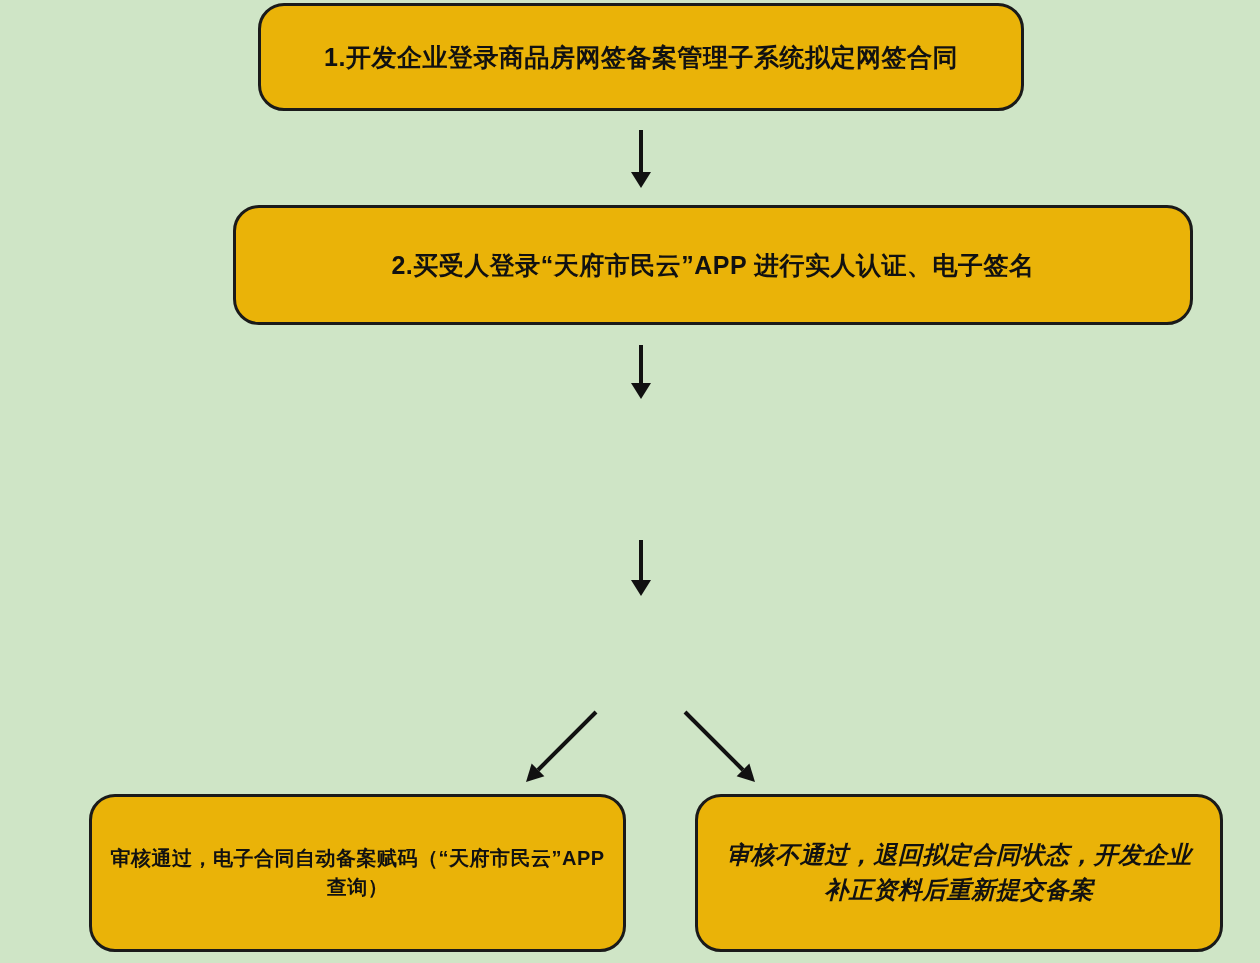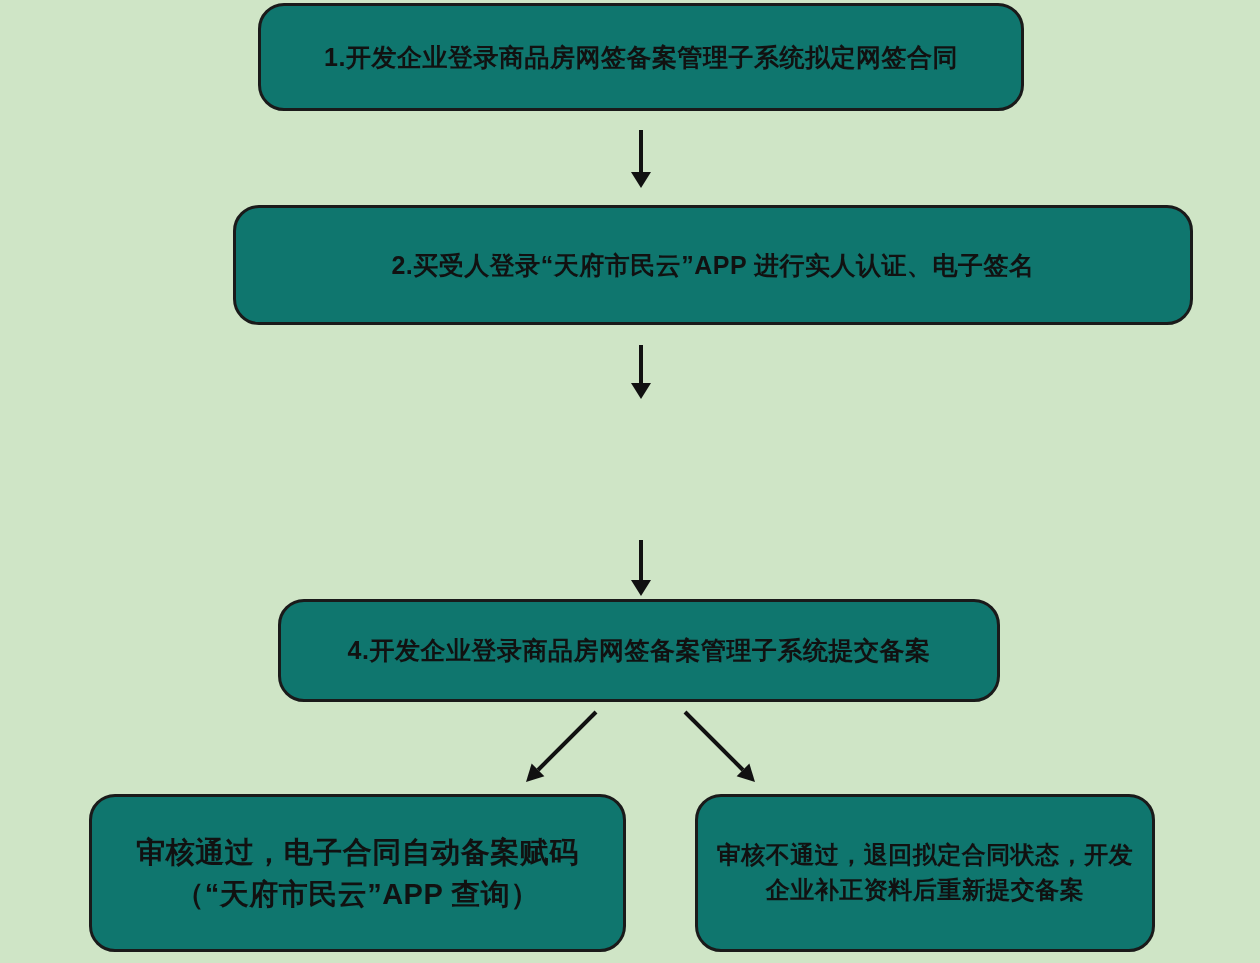--- a/index.html
+++ b/index.html
@@ -13,21 +13,21 @@
     font-family: "Liberation Sans", sans-serif;
     overflow: hidden;
   }
   #flow {
     position: relative;
     width: 1260px;
     height: 963px;
   }
   .node {
     position: absolute;
-    background: #0f766e;
+    background: #eab308;
     border: 3px solid #1a1a1a;
     border-radius: 26px;
     box-sizing: border-box;
     display: flex;
     align-items: center;
     justify-content: center;
     text-align: center;
     color: #111111;
     font-size: 25px;
     font-weight: bold;
@@ -103,35 +103,32 @@
     <div class="shaft" style="height:38px;"></div>
     <div class="head" style="top:38px;"></div>
   </div>
 
 
   <div class="arrow-v" style="left:641px; top:540px;">
     <div class="shaft" style="height:40px;"></div>
     <div class="head" style="top:40px;"></div>
   </div>
 
-  <div class="node" style="left:278px; top:599px; width:722px; height:103px;">
-    <span>4.开发企业登录商品房网签备案管理子系统提交备案</span>
-  </div>
 
   <div class="arrow-d" style="left:596px; top:712px; transform: rotate(135deg);">
     <div class="shaft" style="width:82px;"></div>
     <div class="head" style="left:82px;"></div>
   </div>
 
   <div class="arrow-d" style="left:685px; top:712px; transform: rotate(45deg);">
     <div class="shaft" style="width:82px;"></div>
     <div class="head" style="left:82px;"></div>
   </div>
 
-  <div class="node" style="left:89px; top:794px; width:537px; height:158px; font-size:29px;">
+  <div class="node" style="left:89px; top:794px; width:537px; height:158px; font-size:20px;">
     <span>审核通过，电子合同自动备案赋码（“天府市民云”APP 查询）</span>
   </div>
 
-  <div class="node" style="left:695px; top:794px; width:460px; height:158px; font-size:24px;">
+  <div class="node" style="left:695px; top:794px; width:528px; height:158px; font-size:24px;font-style:italic;">
     <span>审核不通过，退回拟定合同状态，开发企业补正资料后重新提交备案</span>
   </div>
 
 </div>
 
 </body></html>

